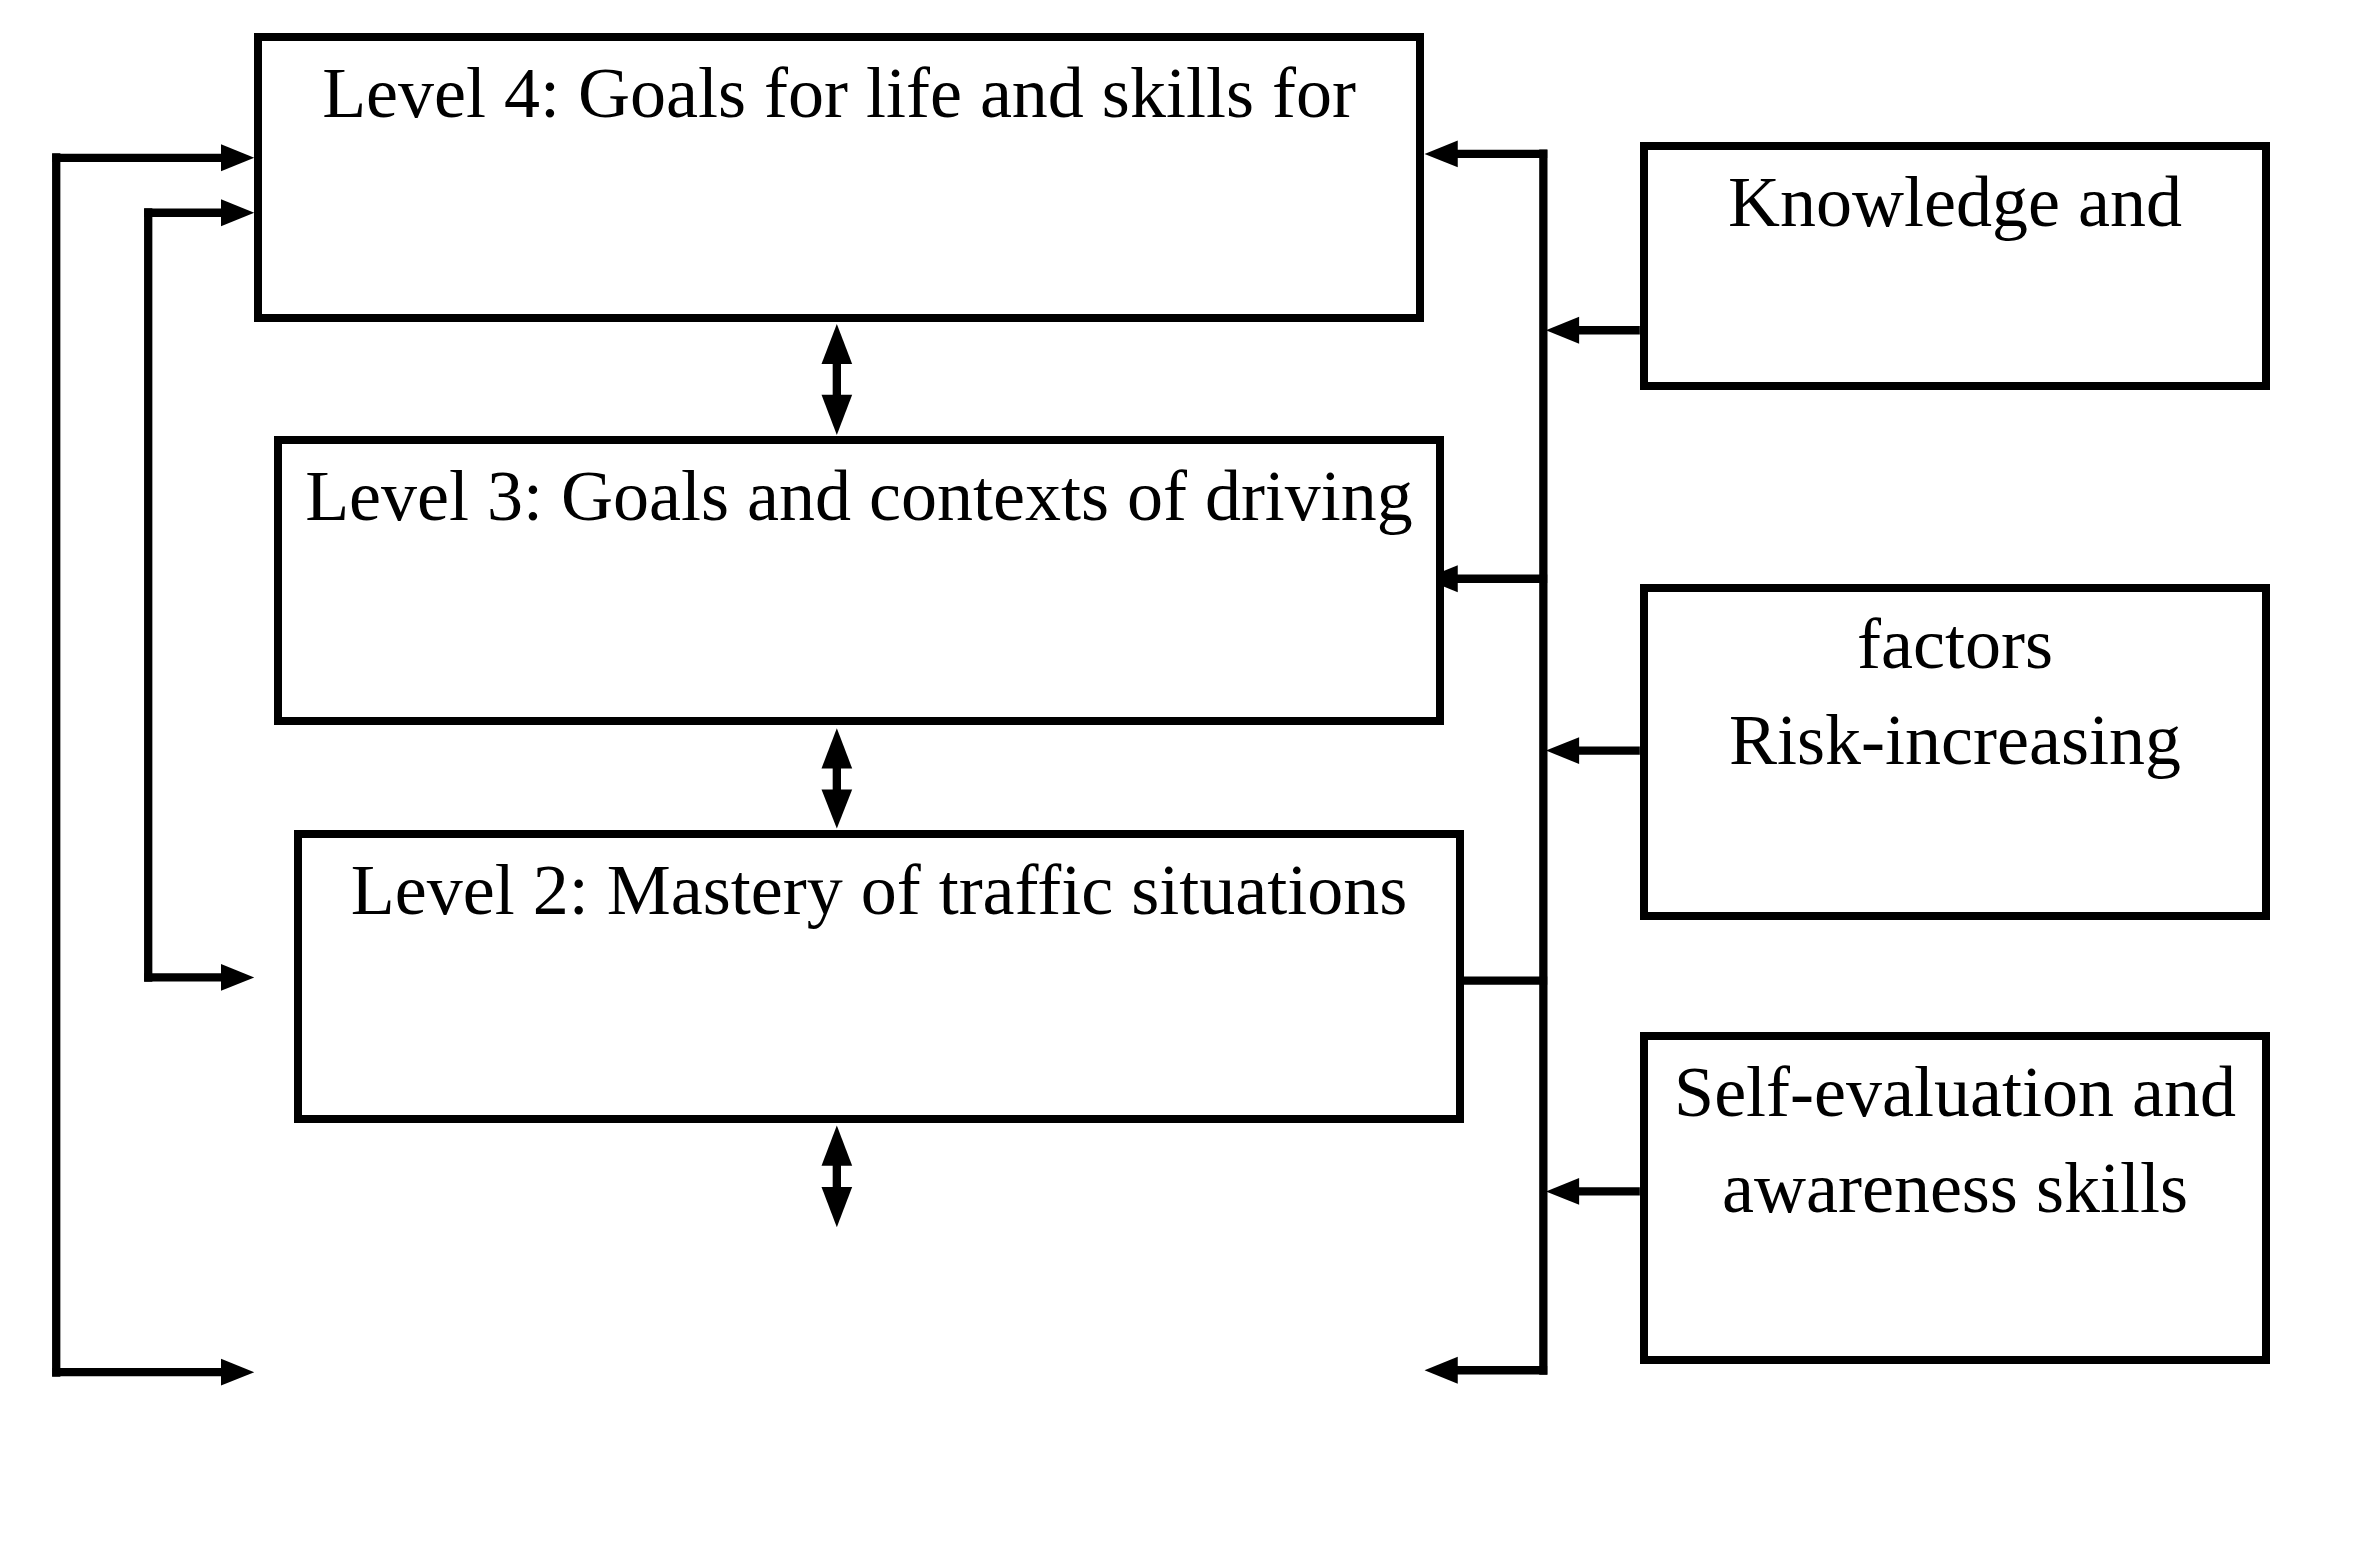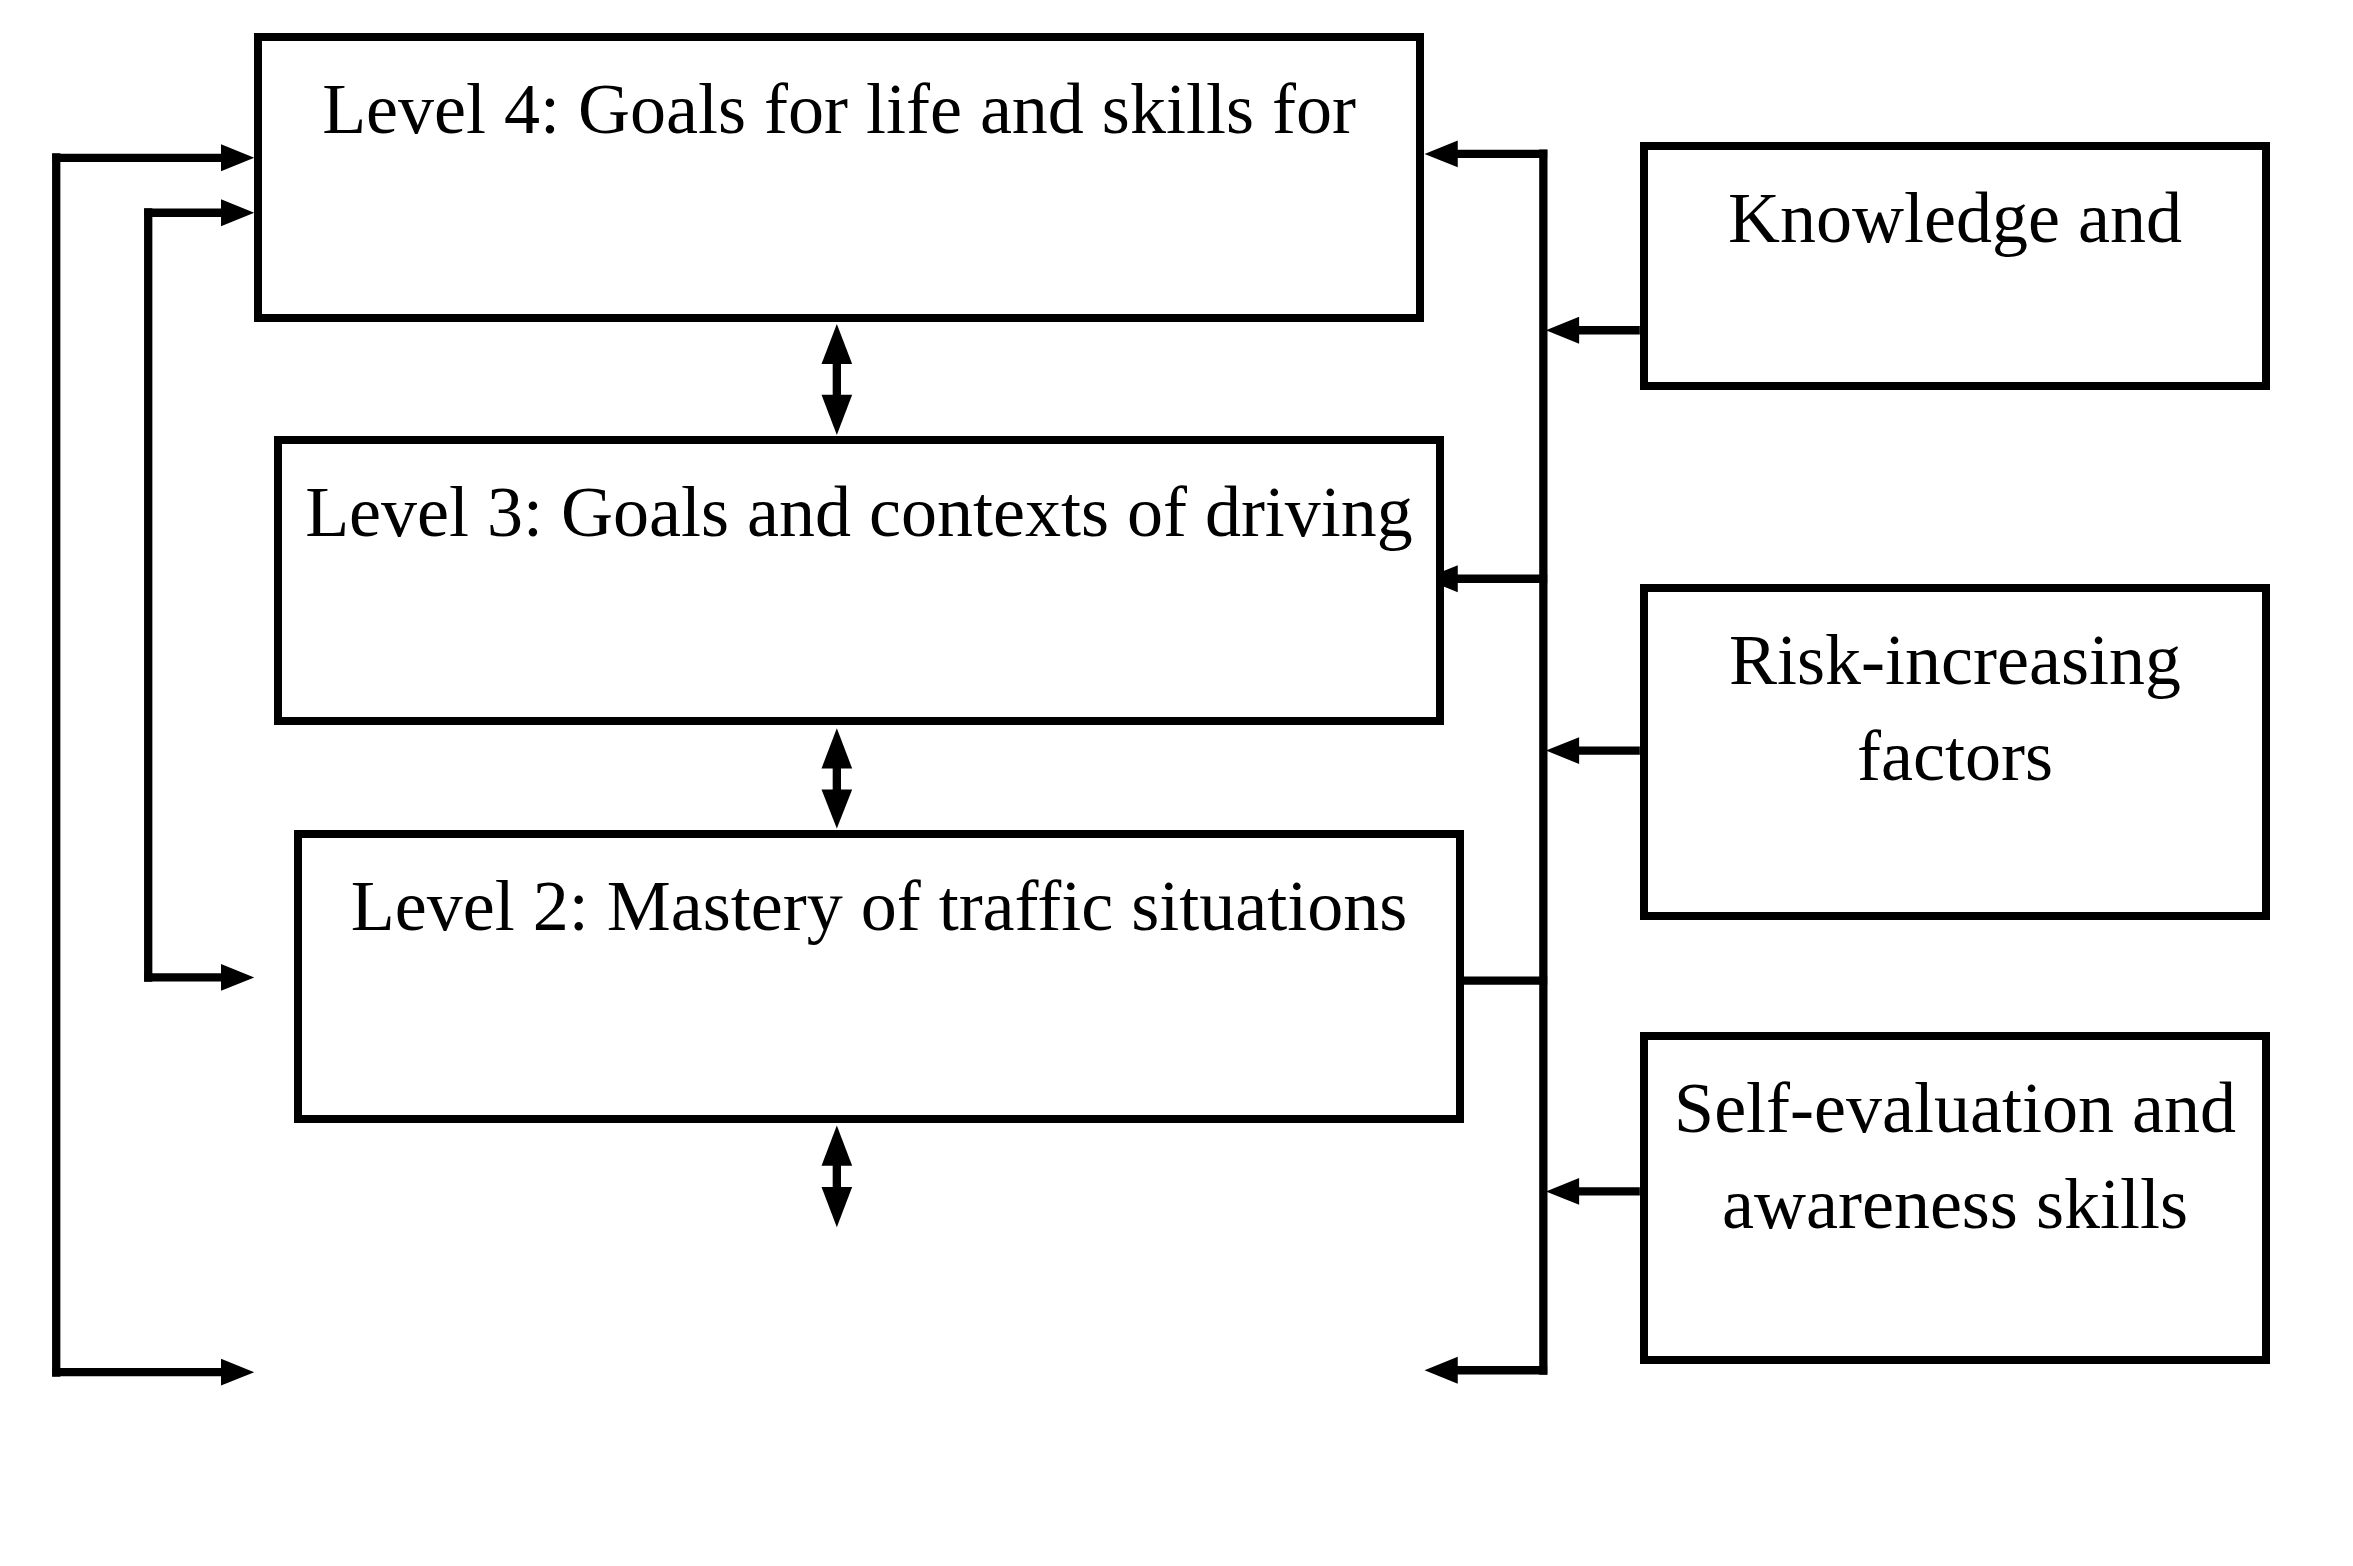--- a/index.html
+++ b/index.html
@@ -22,21 +22,21 @@
     top: 0;
   }
   .box {
     position: absolute;
     box-sizing: border-box;
     background: #ffffff;
     border: 8.3px solid #000000;
     text-align: center;
     font-size: 72px;
     line-height: 96px;
-    padding-top: 20px;
+    padding-top: 4px;
   }
   .box .line {
     display: block;
     white-space: nowrap;
   }
   .level-box  { left: 254px;  width: 1170px; }
   #level4-box { top: 33px;    height: 289px; }
   #level3-box { top: 436px;   height: 289px; margin-left: 20px; }
   #level2-box { top: 830px;  height: 293px; margin-left: 40px; }
   #level1-box { top: 1229px;  height: 289px; }
@@ -121,22 +121,22 @@
   <div class="box level-box" id="level2-box">
     <span class="line">Level 2: Mastery of traffic situations</span>
   </div>
 
 
   <div class="box comp-box" id="knowledge-box">
     <span class="line">Knowledge and</span>
   </div>
 
   <div class="box comp-box" id="risk-box">
+    <span class="line">factors</span>
     <span class="line">Risk-increasing</span>
-    <span class="line">factors</span>
   </div>
 
   <div class="box comp-box" id="selfeval-box">
     <span class="line">Self-evaluation and</span>
     <span class="line">awareness skills</span>
   </div>
 
 </div>
 
 

